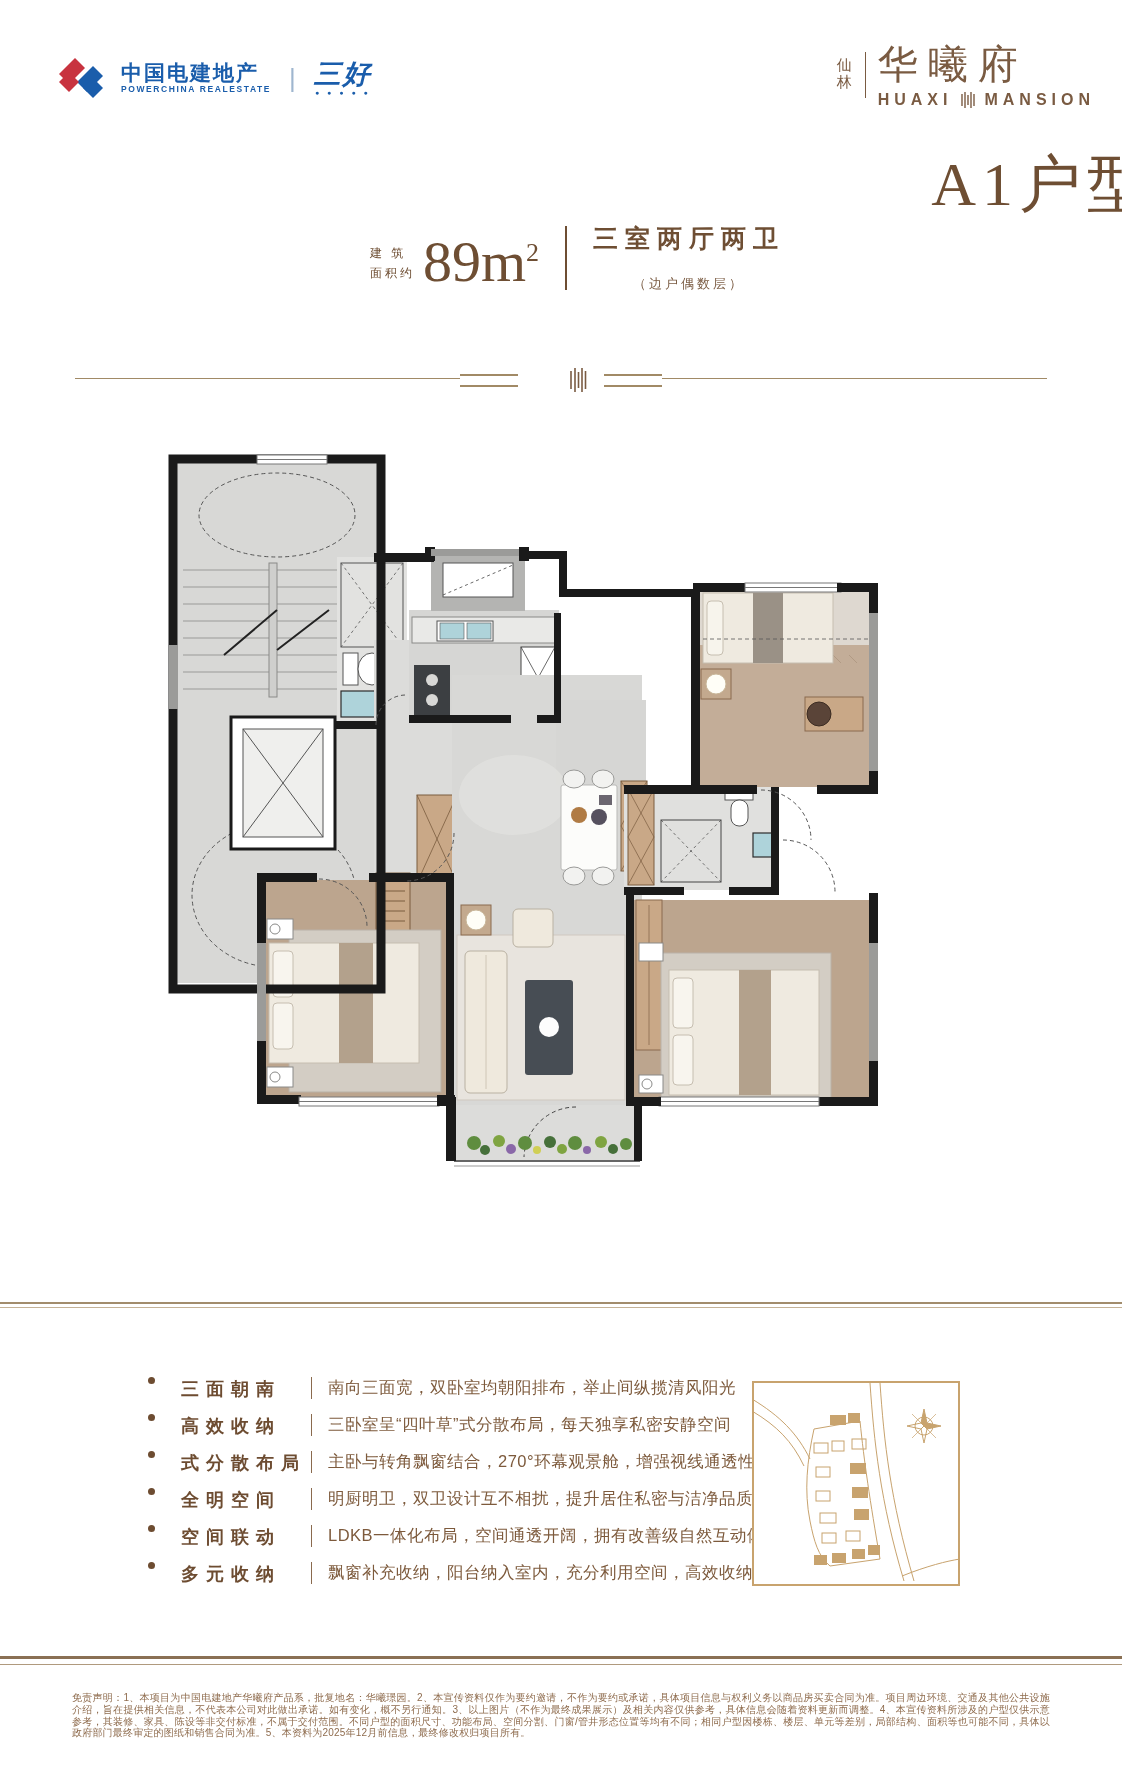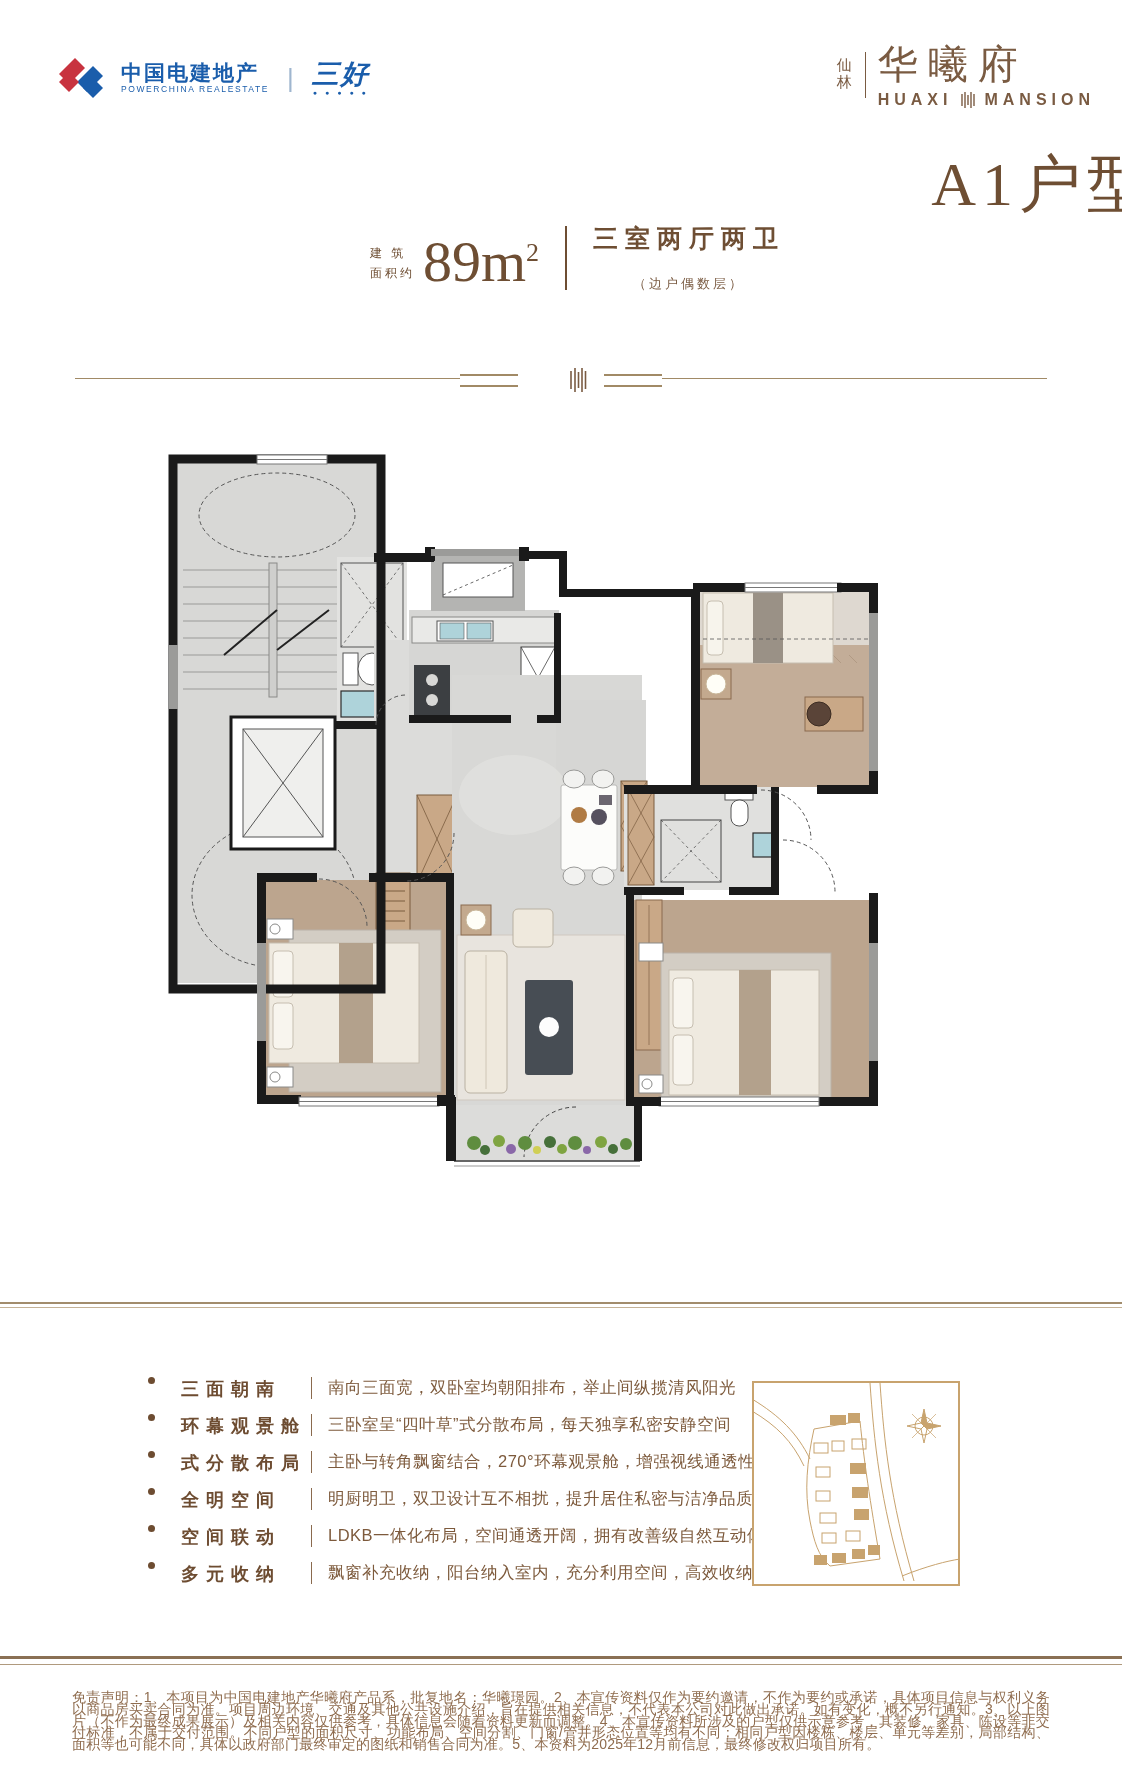--- a/index.html
+++ b/index.html
@@ -2,21 +2,21 @@
 <html><head>
 <meta charset="utf-8">
 <style>
   html,body{margin:0;padding:0;background:#fff;}
   .page{position:relative;width:1118px;height:1772px;background:#ffffff;overflow:hidden;
         font-family:"Liberation Sans","DejaVu Sans",sans-serif;padding-left:37px;}
   
   .logo-group{position:absolute;left:55px;top:52px;display:flex;align-items:center;gap:14px;}
   .logo-mark{width:52px;height:52px;position:relative;}
   .logo-text-cn{color:#1a5dab;font-weight:bold;font-size:21px;letter-spacing:2px;line-height:22px;}
-  .logo-text-en{color:#1a5dab;font-size:8.5px;letter-spacing:1.6px;font-weight:normal;}
+  .logo-text-en{color:#1a5dab;font-size:8.5px;letter-spacing:1.6px;font-weight:bold;}
   .logo-sep{color:#9fb6cf;font-size:26px;font-weight:200;margin:0 4px;}
   .sanhao{color:#1a5dab;font-weight:bold;font-size:27px;font-style:italic;letter-spacing:2px;line-height:26px;}
   .sanhao-dots{display:block;text-align:center;color:#1a5dab;font-size:7px;letter-spacing:3px;margin-top:2px;}
   .brand-group{position:absolute;right:60px;top:42px;display:flex;align-items:flex-start;gap:12px;color:#7a5b42;}
   .brand-loc{display:flex;flex-direction:column;font-size:15px;line-height:17px;margin-top:14px;letter-spacing:1px;}
   .brand-vline{width:1px;height:46px;background:#7a5b42;margin-top:10px;}
   .brand-name{font-family:"Liberation Serif","DejaVu Serif",serif;font-size:40px;letter-spacing:10px;line-height:46px;}
   .brand-en{display:flex;align-items:center;gap:8px;font-size:16px;letter-spacing:5px;font-weight:bold;margin-top:3px;}
   
   .main-title{position:absolute;left:0;top:142px;width:100%;text-align:right;
@@ -44,21 +44,21 @@
   .feat-row{display:flex;align-items:flex-start;height:37px;}
   .feat-dot{width:7px;height:7px;border-radius:50%;background:#6d4c31;margin-right:26px;}
   .feat-label{width:128px;font-size:18px;font-weight:bold;color:#6d4c31;letter-spacing:7px;white-space:nowrap;}
   .feat-vline{width:1px;height:22px;background:#8a6a4e;margin:0 16px 0 2px;}
   .feat-desc{font-size:16.5px;color:#7d5a3c;letter-spacing:0.5px;white-space:nowrap;}
   
   .sitemap{position:absolute;left:752px;top:1381px;width:208px;height:205px;}
   
   .foot-line-a{position:absolute;left:0;top:1656px;width:1122px;height:3px;background:#8a7054;}
   .foot-line-b{position:absolute;left:0;top:1664px;width:1122px;height:1px;background:#b09a7e;}
-  .disclaimer{position:absolute;left:72px;top:1692px;width:978px;font-size:14px;line-height:11.8px;
+  .disclaimer{position:absolute;left:72px;top:1692px;width:978px;font-size:10px;line-height:11.8px;
       color:#8f6c4e;text-align:justify;letter-spacing:0.2px;}
 </style>
 </head>
 <body>
 
 <div class="page">
 
   <div class="logo-group">
     <svg class="logo-mark" viewBox="0 0 52 52">
       <polygon points="4,22 20,6 30,16 14,32" fill="#c8333f"></polygon>
@@ -342,21 +342,21 @@
 
   <div class="feat-list">
     <div class="feat-row">
       <div class="feat-dot"></div>
       <div class="feat-label">三面朝南</div>
       <div class="feat-vline"></div>
       <div class="feat-desc">南向三面宽，双卧室均朝阳排布，举止间纵揽清风阳光</div>
     </div>
     <div class="feat-row">
       <div class="feat-dot"></div>
-      <div class="feat-label">环幕观景舱</div>
+      <div class="feat-label">高效收纳</div>
       <div class="feat-vline"></div>
       <div class="feat-desc">三卧室呈“四叶草”式分散布局，每天独享私密安静空间</div>
     </div>
     <div class="feat-row">
       <div class="feat-dot"></div>
       <div class="feat-label">式分散布局</div>
       <div class="feat-vline"></div>
       <div class="feat-desc">主卧与转角飘窗结合，270°环幕观景舱，增强视线通透性</div>
     </div>
     <div class="feat-row">

